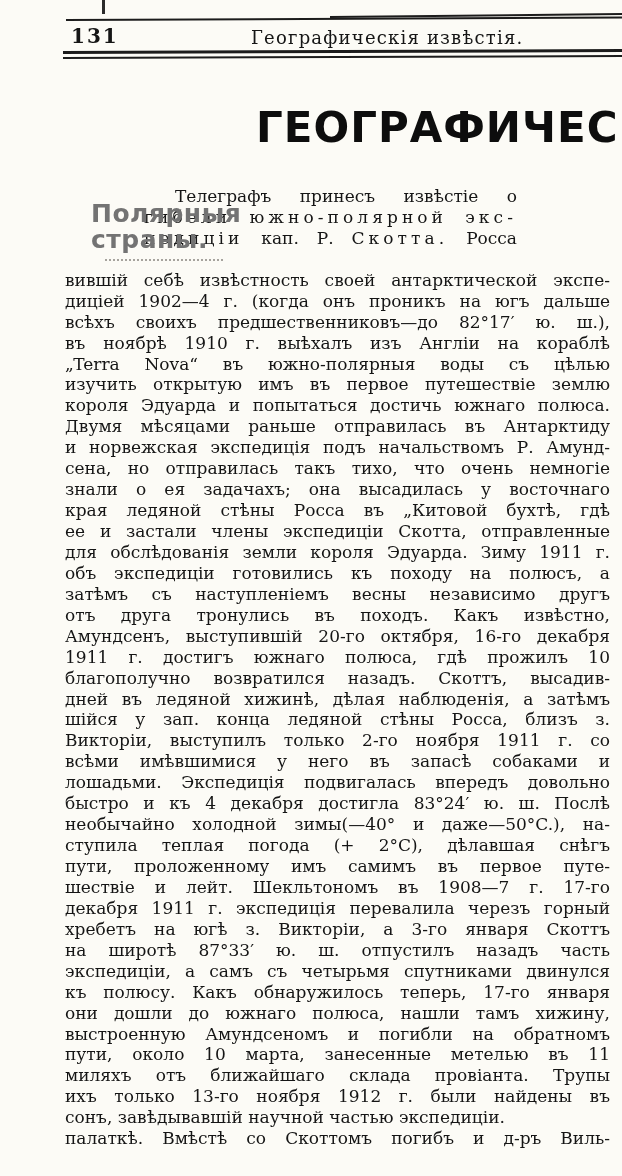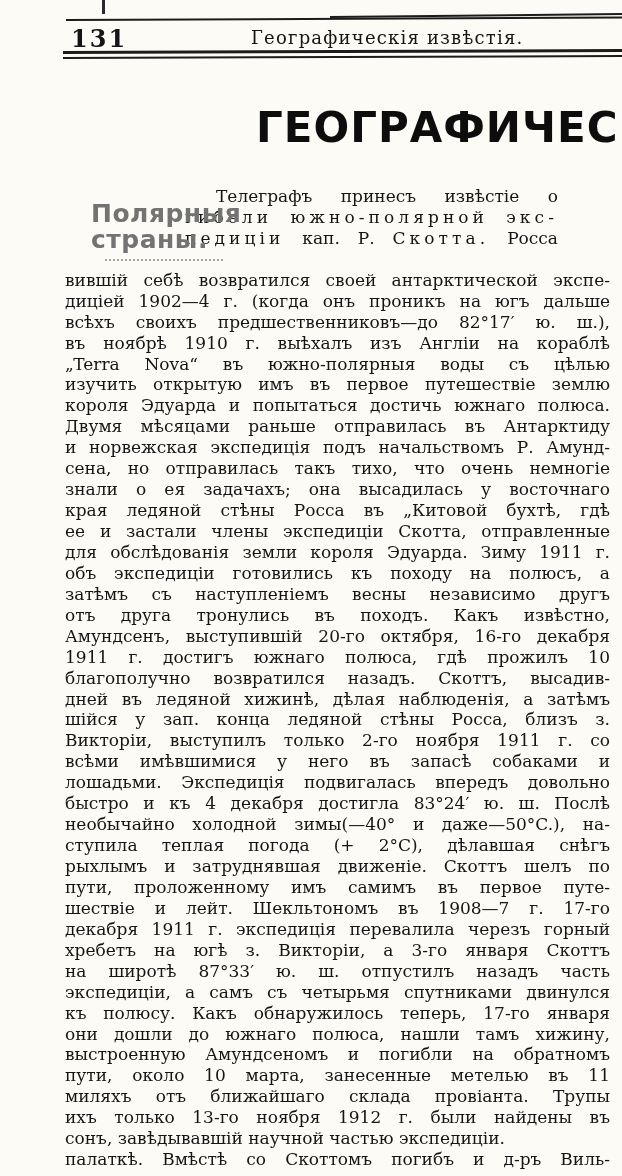--- a/index.html
+++ b/index.html
@@ -7,36 +7,36 @@
     position:relative;width:622px;height:1176px;background:#fcfbf6;
     overflow:hidden;color:#151515;margin:0 auto;
     font-family:"DejaVu Serif","Liberation Serif",serif;
   }
   .rule{position:absolute;background:#1c1c1c;}
   .rule-top{left:66px;right:0;top:19px;height:2px;transform:rotate(-0.25deg);transform-origin:left center;}
   .rule-top2{left:330px;right:0;top:13px;height:2px;transform:rotate(-0.6deg);transform-origin:right center;}
   .rule-mid1{left:63px;right:0;top:51px;height:3px;transform:rotate(-0.2deg);transform-origin:left center;}
   .rule-mid2{left:63px;right:0;top:57px;height:1.5px;transform:rotate(-0.2deg);transform-origin:left center;}
   .tick{position:absolute;left:102px;top:0;width:3px;height:14px;background:#2b2b2b;}
-  .pagenum{position:absolute;left:71px;top:24px;font-weight:bold;font-size:24px;letter-spacing:2px;}
+  .pagenum{position:absolute;left:71px;top:24px;font-weight:bold;font-size:20px;letter-spacing:2px;}
   .runhead{position:absolute;left:251px;top:27px;font-size:18px;letter-spacing:1.2px;white-space:nowrap;}
   .section-title{
     position:absolute;left:256px;top:103px;margin:0;
     font-family:"DejaVu Sans","Liberation Sans",sans-serif;
     font-weight:bold;font-size:42px;letter-spacing:1px;white-space:nowrap;color:#0d0d0d;
   }
   .article{position:absolute;left:65px;top:186px;width:545px;font-size:17px;}
   .intro{position:relative;height:83.8px;}
   .sidehead{
     position:absolute;left:26px;top:15px;width:154px;
     font-family:"DejaVu Sans","Liberation Sans",sans-serif;
     font-weight:bold;font-size:25px;line-height:26px;letter-spacing:0.5px;color:#737373;
   }
   .artifact-dots{width:118px;height:0;border-bottom:2px dotted #6e6a63;margin:6px 0 0 14px;opacity:.6;}
-  .intro-col{margin-left:120px;width:373px;}
+  .intro-col{margin-left:79px;width:373px;}
   .tline{height:20.95px;line-height:20.95px;text-align:justify;text-align-last:justify;white-space:nowrap;}
   .tline.last{text-align-last:left;}
   .intro-line.first{text-indent:31px;}
   .sp{letter-spacing:0.24em;}
 </style>
 </head>
 <body>
 
 <div class="page">
   <div class="tick"></div>
@@ -56,21 +56,21 @@
         <div>страны.</div>
         <div class="artifact-dots"></div>
       </div>
       <div class="intro-col">
           <div class="tline intro-line first"><span>Телеграфъ принесъ извѣстіе о</span></div>
           <div class="tline intro-line"><span class="sp">гибели южно-полярной экс-</span></div>
           <div class="tline intro-line"><span class="sp">педиціи</span><span> кап. Р. </span><span class="sp">Скотта.</span><span> Росса</span></div>
         </div>
     </div>
     <div class="bodycol">
-        <div class="tline">вившій себѣ возвратился своей антарктической экспе-</div>
+        <div class="tline">вившій себѣ извѣстность своей антарктической экспе-</div>
         <div class="tline">диціей 1902—4 г. (когда онъ проникъ на югъ дальше</div>
         <div class="tline">всѣхъ своихъ предшественниковъ—до 82°17′ ю. ш.),</div>
         <div class="tline">въ ноябрѣ 1910 г. выѣхалъ изъ Англіи на кораблѣ</div>
         <div class="tline">„Terra Nova“ въ южно-полярныя воды съ цѣлью</div>
         <div class="tline">изучить открытую имъ въ первое путешествіе землю</div>
         <div class="tline">короля Эдуарда и попытаться достичь южнаго полюса.</div>
         <div class="tline">Двумя мѣсяцами раньше отправилась въ Антарктиду</div>
         <div class="tline">и норвежская экспедиція подъ начальствомъ Р. Амунд-</div>
         <div class="tline">сена, но отправилась такъ тихо, что очень немногіе</div>
         <div class="tline">знали о ея задачахъ; она высадилась у восточнаго</div>
@@ -84,21 +84,20 @@
         <div class="tline">1911 г. достигъ южнаго полюса, гдѣ прожилъ 10</div>
         <div class="tline">благополучно возвратился назадъ. Скоттъ, высадив-</div>
         <div class="tline">дней въ ледяной хижинѣ, дѣлая наблюденія, а затѣмъ</div>
         <div class="tline">шійся у зап. конца ледяной стѣны Росса, близъ з.</div>
         <div class="tline">Викторіи, выступилъ только 2-го ноября 1911 г. со</div>
         <div class="tline">всѣми имѣвшимися у него въ запасѣ собаками и</div>
         <div class="tline">лошадьми. Экспедиція подвигалась впередъ довольно</div>
         <div class="tline">быстро и къ 4 декабря достигла 83°24′ ю. ш. Послѣ</div>
         <div class="tline">необычайно холодной зимы(—40° и даже—50°C.), на-</div>
         <div class="tline">ступила теплая погода (+ 2°C), дѣлавшая снѣгъ</div>
-        <div class="tline">рыхлымъ и затруднявшая движеніе. Скоттъ шелъ по</div>
         <div class="tline">пути, проложенному имъ самимъ въ первое путе-</div>
         <div class="tline">шествіе и лейт. Шекльтономъ въ 1908—7 г. 17-го</div>
         <div class="tline">декабря 1911 г. экспедиція перевалила черезъ горный</div>
         <div class="tline">хребетъ на югѣ з. Викторіи, а 3-го января Скоттъ</div>
         <div class="tline">на широтѣ 87°33′ ю. ш. отпустилъ назадъ часть</div>
         <div class="tline">экспедиціи, а самъ съ четырьмя спутниками двинулся</div>
         <div class="tline">къ полюсу. Какъ обнаружилось теперь, 17-го января</div>
         <div class="tline">они дошли до южнаго полюса, нашли тамъ хижину,</div>
         <div class="tline">выстроенную Амундсеномъ и погибли на обратномъ</div>
         <div class="tline">пути, около 10 марта, занесенные метелью въ 11</div>

